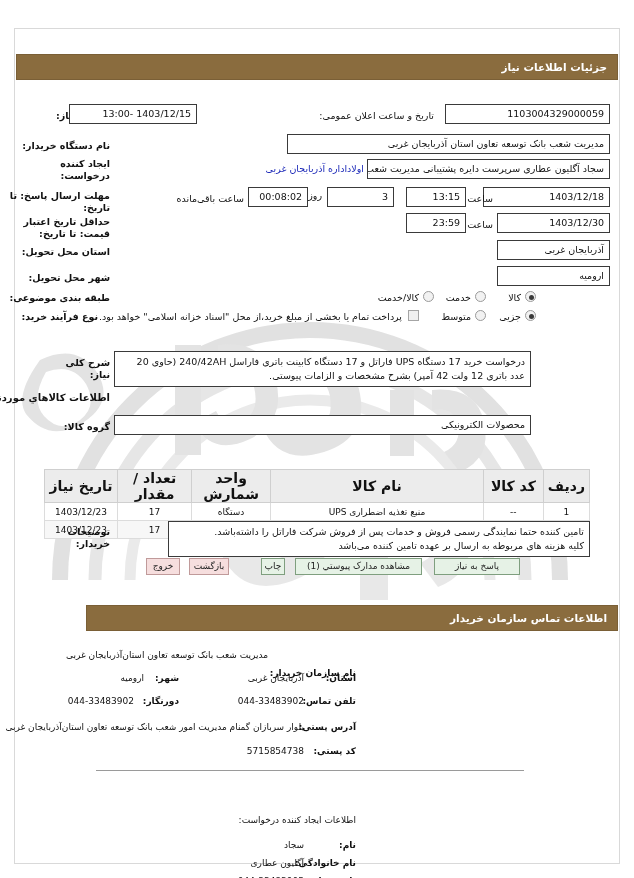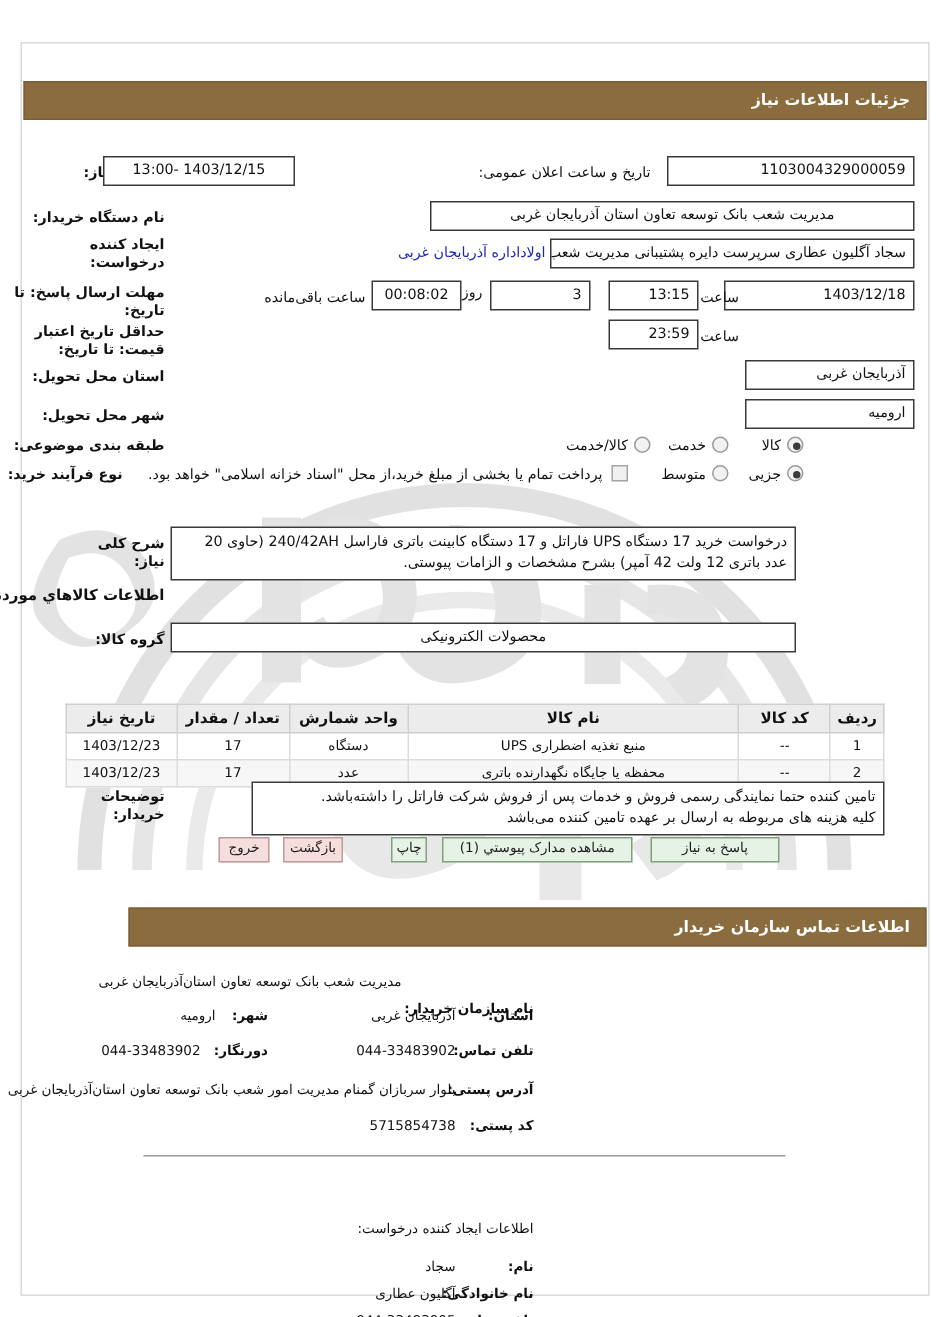--- a/index.html
+++ b/index.html
@@ -87,21 +87,21 @@
     font-size: 9.5px;
     color: #111;
     line-height: 18px;
     height: 20px;
     padding: 0 5px;
     text-align: right;
     z-index: 5;
     overflow: visible;
     white-space: nowrap;
   }
-  .fld.ctr { text-align: center; }
+  .fld.ctr { text-align: right; }
   .fld.tall { height: auto; line-height: 13px; padding: 3px 5px; white-space: normal; }
 
   
   .overflow-txt {
     position: absolute;
     font-size: 9.5px;
     color: #111;
     white-space: nowrap;
     z-index: 6;
     line-height: 12px;
@@ -146,21 +146,21 @@
     background: #fff;
   }
   .tbl th {
     background: #ececec;
     border: 1px solid #cfcfcf;
     font-weight: bold;
     color: #111;
     height: 19px;
     padding: 0 4px;
     text-align: center;
-    font-size: 10px;
+    font-size: 14px;
   }
   .tbl td {
     border: 1px solid #dcdcdc;
     height: 18px;
     padding: 0 4px;
     text-align: center;
     color: #111;
     background: #fff;
     font-size: 9px;
   }
@@ -263,41 +263,42 @@
   <div class="lbl" style="right:141px; top:193px;">ساعت</div>
   <div class="fld" style="right:168px; top:187px; width:60px;">13:15</div>
 
   <div class="fld" style="right:240px; top:187px; width:67px;">3</div>
   <div class="lbl" style="right:312px; top:190px;">روز</div>
   <div class="fld ctr" style="right:326px; top:187px; width:60px;">00:08:02</div>
   <div class="lbl" style="right:390px; top:193px;">ساعت باقی‌مانده</div>
 
   <div class="lbl b" style="right:524px; top:216px;">حداقل تاریخ اعتبار</div>
   <div class="lbl b" style="right:524px; top:228px;">قیمت: تا تاریخ:</div>
+  <div class="fld" style="right:24px; top:213px; width:113px;">1403/12/30</div>
   <div class="lbl" style="right:141px; top:219px;">ساعت</div>
   <div class="fld" style="right:168px; top:213px; width:60px;">23:59</div>
 
   <div class="lbl b" style="right:524px; top:246px;">استان محل تحویل:</div>
   <div class="fld" style="right:24px; top:240px; width:113px;">آذربایجان غربی</div>
 
   <div class="lbl b" style="right:524px; top:272px;">شهر محل تحویل:</div>
   <div class="fld" style="right:24px; top:266px; width:113px;">ارومیه</div>
 
   <div class="lbl b" style="right:524px; top:292px;">طبقه بندی موضوعی:</div>
 
   <div class="radio on" style="right:98px; top:291px;"></div>
   <div class="lbl" style="right:113px; top:292px;">کالا</div>
 
   <div class="radio" style="right:148px; top:291px;"></div>
   <div class="lbl" style="right:163px; top:292px;">خدمت</div>
 
   <div class="radio" style="right:200px; top:291px;"></div>
   <div class="lbl" style="right:215px; top:292px;">کالا/خدمت</div>
 
-  <div class="lbl b" style="right:552px; top:311px;">نوع فرآیند خرید:</div>
+  <div class="lbl b" style="right:536px; top:311px;">نوع فرآیند خرید:</div>
 
   <div class="radio on" style="right:98px; top:310px;"></div>
   <div class="lbl" style="right:113px; top:311px;">جزیی</div>
 
   <div class="radio" style="right:148px; top:310px;"></div>
   <div class="lbl" style="right:163px; top:311px;">متوسط</div>
 
   <div class="chk" style="right:215px; top:310px;"></div>
   <div class="lbl" style="right:232px; top:311px;">پرداخت تمام یا بخشی از مبلغ خرید،از محل "اسناد خزانه اسلامی" خواهد بود.</div>
 

